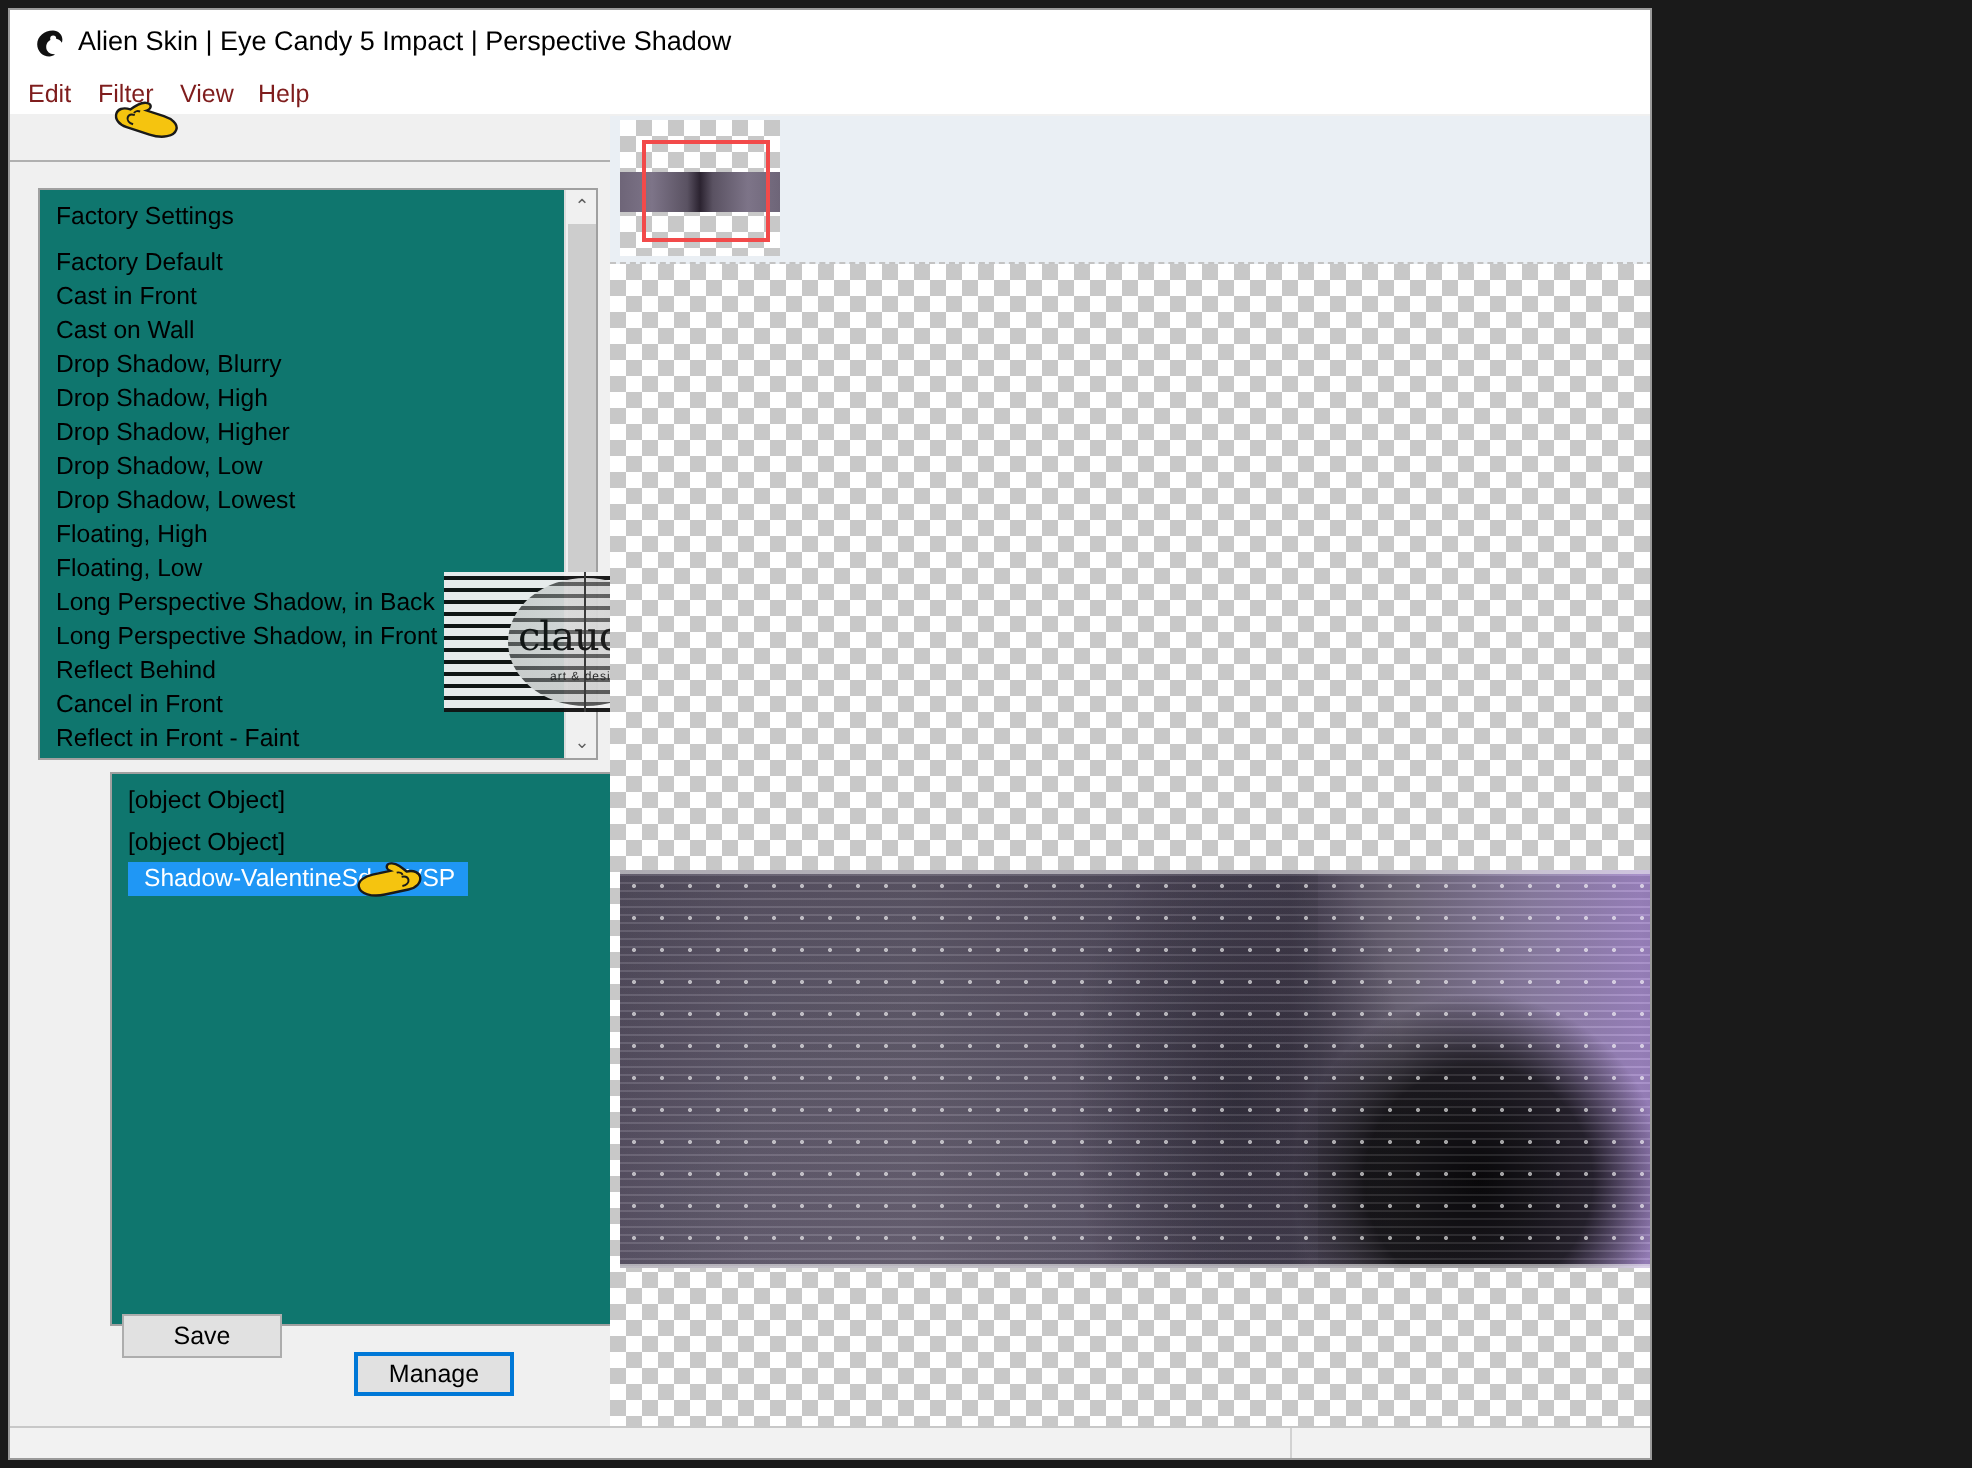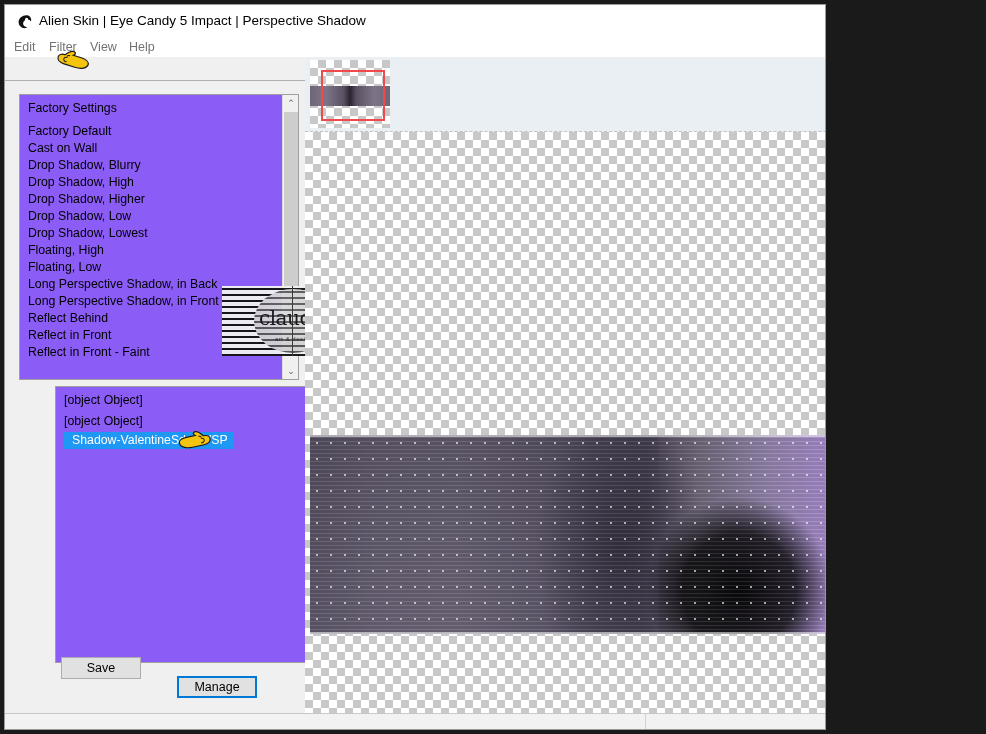--- a/index.html
+++ b/index.html
@@ -43,21 +43,21 @@
   .winbtn.close{right:2px;color:#111;}
   .winbtn .bar{width:11px;height:1px;background:#9b9b9b;display:block;}
   .winbtn .sq{width:10px;height:10px;border:1px solid #111;display:block;}
 
   
   .menubar{
     position:absolute;left:0;top:34px;width:976px;height:18px;
     background:#ffffff;
   }
   .menuitem{
-    position:absolute;top:1px;font-size:12.5px;color:#737373;
+    position:absolute;top:1px;font-size:12.5px;color:#7f1d1d;
   }
 
   
   .tabstrip{
     position:absolute;left:0;top:53px;width:300px;height:24px;
   }
   .tab{
     position:absolute;top:0;height:22px;
     font-size:12.5px;color:#000;
     padding:3px 9px 0 9px;box-sizing:border-box;
@@ -66,21 +66,21 @@
   .tab.active{ background:#ffffff;border-color:#a9a9a9;z-index:3;}
   .tab.inactive{ background:#eeeeee;border-color:#bfbfbf;z-index:2;}
 
   
   .leftpanel{
     position:absolute;left:0;top:75px;width:300px;height:635px;
     background:#f0f0f0;border-top:1px solid #b0b0b0;
     box-sizing:border-box;
   }
   .listbox{
-    position:absolute;background:#8b5cf6;border:1px solid #a0a0a0;
+    position:absolute;background:#0f766e;border:1px solid #a0a0a0;
     box-sizing:border-box;overflow:hidden;
   }
   #factory-list{left:14px;top:13px;width:280px;height:286px;}
   #user-list{left:14px;top:305px;width:280px;height:277px;margin-left:36px;}
   .listrow{
     position:relative;height:17px;line-height:17px;
     font-size:12.3px;color:#000;padding-left:8px;white-space:nowrap;
   }
   .listrow.selected{background:#1f97f5;color:#ffffff;display:inline-block;padding-right:6px;}
   .list-inner{position:absolute;left:0;top:5px;width:260px;}
@@ -284,32 +284,33 @@
     <span class="menuitem" style="left:124px">Help</span>
   </div>
 
 
   <div class="leftpanel">
 
     <div class="listbox" id="factory-list">
       <div class="list-inner">
         <div class="listrow">Factory Settings</div>
         <div class="listrow" style="margin-top:6px">Factory Default</div>
+        <div class="listrow">Cast in Front</div>
         <div class="listrow">Cast on Wall</div>
         <div class="listrow">Drop Shadow, Blurry</div>
         <div class="listrow">Drop Shadow, High</div>
         <div class="listrow">Drop Shadow, Higher</div>
         <div class="listrow">Drop Shadow, Low</div>
         <div class="listrow">Drop Shadow, Lowest</div>
         <div class="listrow">Floating, High</div>
         <div class="listrow">Floating, Low</div>
         <div class="listrow">Long Perspective Shadow, in Back</div>
         <div class="listrow">Long Perspective Shadow, in Front</div>
         <div class="listrow">Reflect Behind</div>
-        <div class="listrow">Reflect in Front</div>
+        <div class="listrow">Cancel in Front</div>
         <div class="listrow">Reflect in Front - Faint</div>
       </div>
       <div class="vscroll">
         <span class="arrow up">⌃</span>
         <span class="thumb" style="top:17px;height:240px;"></span>
         <span class="arrow down">⌄</span>
       </div>
     </div>
 
     <div class="listbox" id="user-list">

